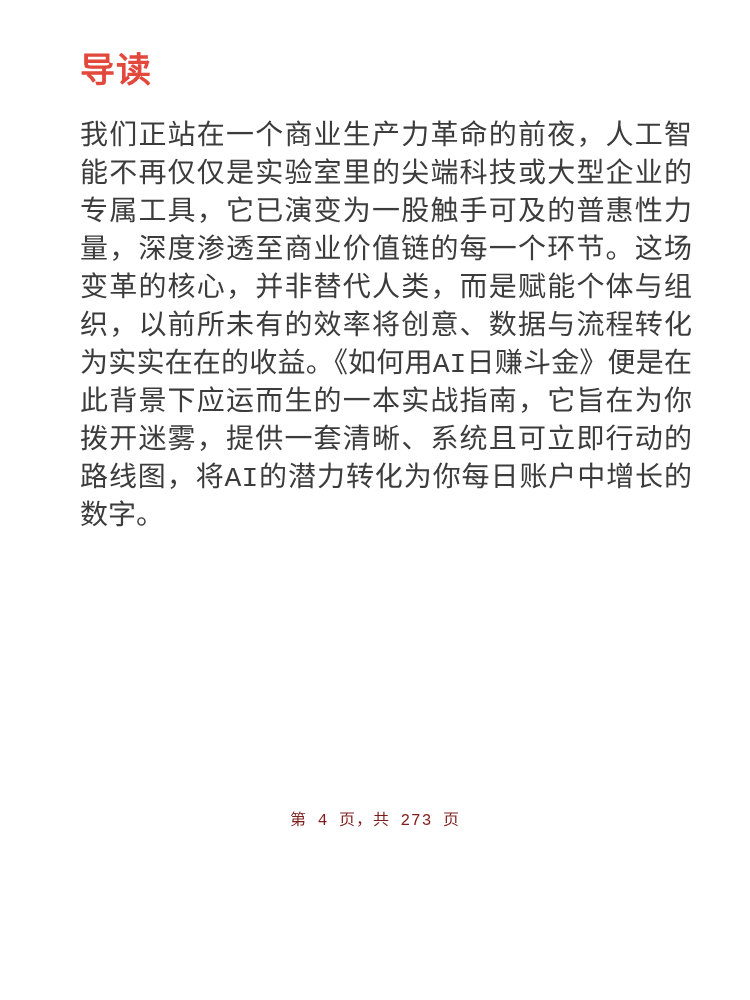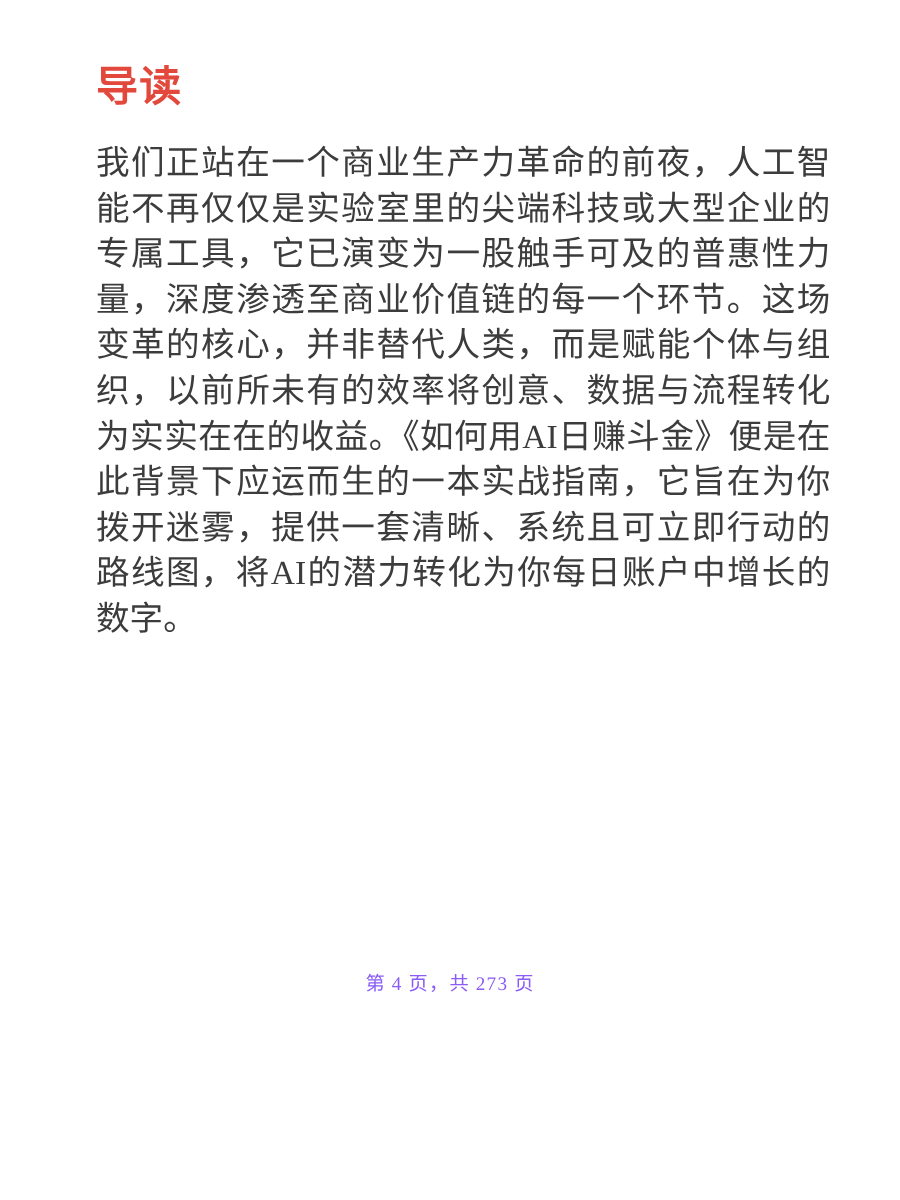--- a/index.html
+++ b/index.html
@@ -6,21 +6,21 @@
     margin: 0;
     padding: 0;
     background: #ffffff;
   }
   .page {
     position: relative;
     width: 750px;
     height: 868px;
     background: #ffffff;
     overflow: hidden;
-    font-family: Liberation Serif, serif;
+    font-family: Liberation Mono, monospace;
   }
   .reading-area {
     position: absolute;
     top: 0;
     left: 80px;
     width: 612px;
   }
   .chapter-heading {
     margin: 52px 0 0 0;
     font-size: 35px;
@@ -45,21 +45,21 @@
     margin-bottom: 0;
   }
   .page-footer {
     position: absolute;
     left: 0;
     bottom: 36px;
     width: 100%;
     text-align: center;
     font-size: 16px;
     line-height: 22px;
-    color: #8b5cf6;
+    color: #7f1d1d;
     letter-spacing: 1px;
   }
 </style>
 </head>
 <body>
 
 <div class="page">
 
   <div class="reading-area">
 

